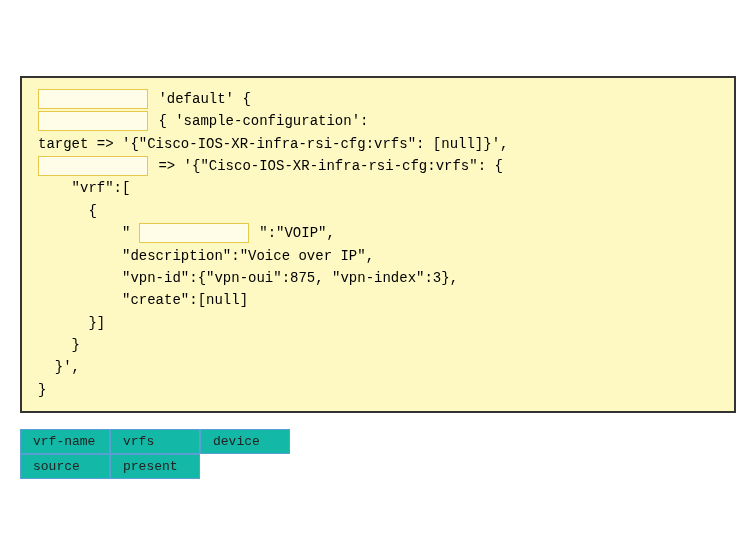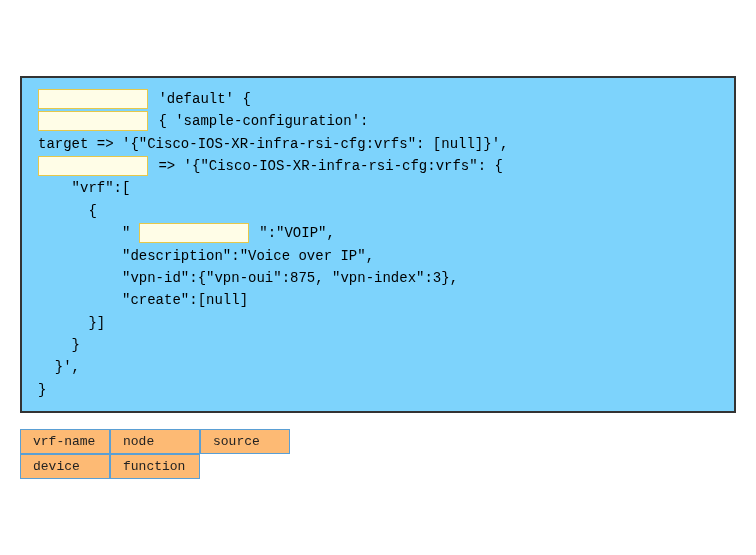--- a/index.html
+++ b/index.html
@@ -20,21 +20,21 @@
       padding: 20px;
     }
 
     .container {
       width: 720px;
     }
 
     .code-box {
       border: 2px solid #333;
       padding: 10px 16px;
-      background: #7dd3fc;
+      background: #fef9c3;
       margin-bottom: 16px;
       line-height: 1.6;
     }
 
     .code-line {
       white-space: pre;
       display: flex;
       align-items: center;
       flex-wrap: nowrap;
     }
@@ -55,21 +55,21 @@
       gap: 0;
       width: fit-content;
     }
 
     .token-cell {
       border: 1px solid #5a9fd4;
       padding: 4px 12px;
       font-size: 13px;
       font-family: 'Courier New', Courier, monospace;
       color: #222;
-      background: #fdba74;
+      background: #14b8a6;
       min-width: 90px;
     }
   </style>
 </head>
 <body>
 
 <div class="container">
   <div class="code-box">
 
     <div class="code-line">
@@ -130,18 +130,18 @@
       <span>  }',</span>
     </div>
 
     <div class="code-line">
       <span>}</span>
     </div>
   </div>
 
   <div class="token-grid">
     <div class="token-cell">vrf-name</div>
-    <div class="token-cell">node</div>
+    <div class="token-cell">vrfs</div>
+    <div class="token-cell">device</div>
     <div class="token-cell">source</div>
-    <div class="token-cell">device</div>
-    <div class="token-cell">function</div>
+    <div class="token-cell">present</div>
   </div>
 </div>
 
 </body></html>

